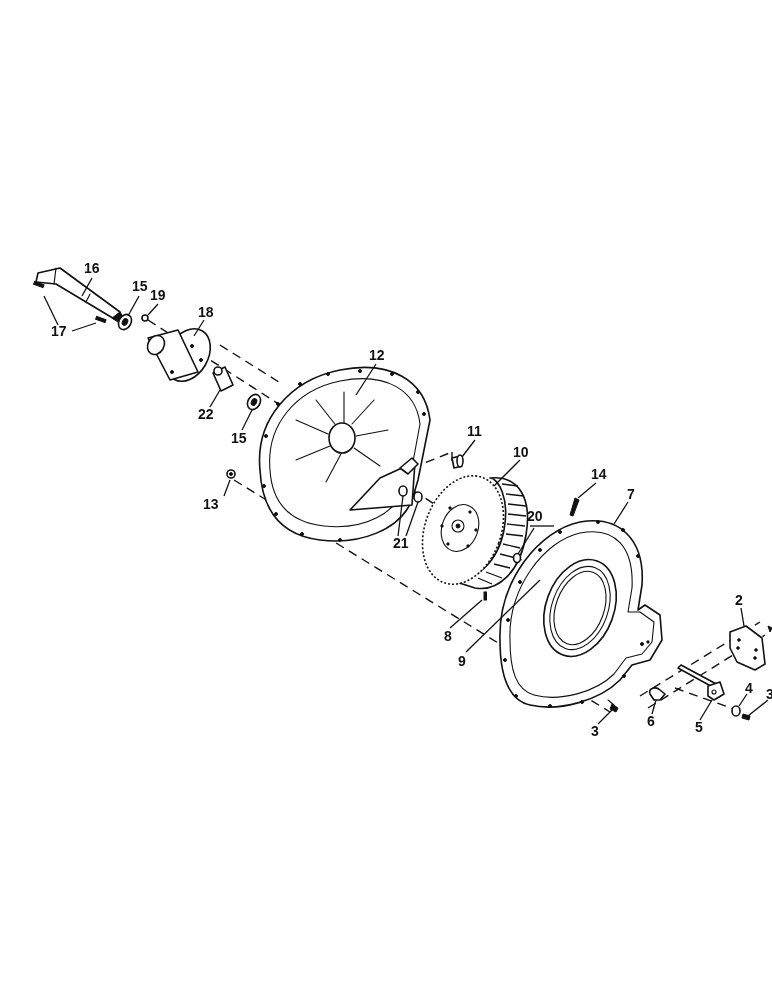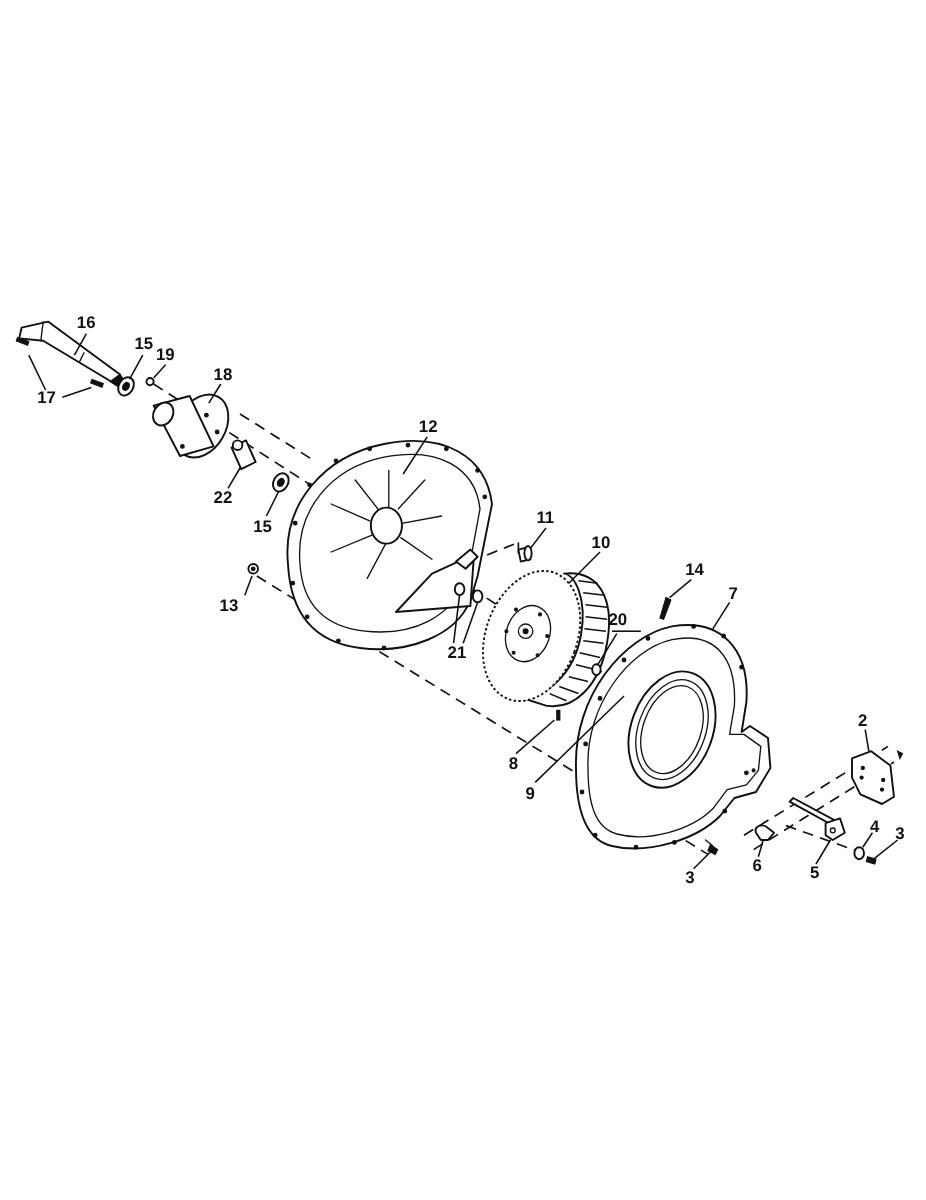--- a/index.html
+++ b/index.html
@@ -1,17 +1,17 @@
 <!DOCTYPE html>
 <html><head>
   <meta charset="utf-8">
   <style>
     html, body { margin: 0; padding: 0; background: #ffffff; }
     body { width: 772px; height: 1000px; overflow: hidden; }
-    #canvas { position: absolute; left: 0; top: 0; width: 740px; height: 1000px; }
+    #canvas { position: absolute; left: 0; top: 0; width: 740px; height: 1000px; padding-left: 20px; }
     svg { display: block; }
     .thin { fill: none; stroke: #111; stroke-width: 1.1; stroke-linecap: round; stroke-linejoin: round; }
     .dash { fill: none; stroke: #111; stroke-width: 1.4; stroke-dasharray: 9 6; }
     .fillw { fill: #fff; stroke: #111; stroke-width: 1.6; stroke-linejoin: round; }
     .fillk { fill: #111; stroke: #111; stroke-width: 1; }
     .lead { fill: none; stroke: #111; stroke-width: 1.3; }
     .callout { font-family: "Liberation Sans", sans-serif; font-size: 14px; font-weight: bold; fill: #111; }
     .hatch { stroke: #111; stroke-width: 1.3; }
   </style>
 </head>

